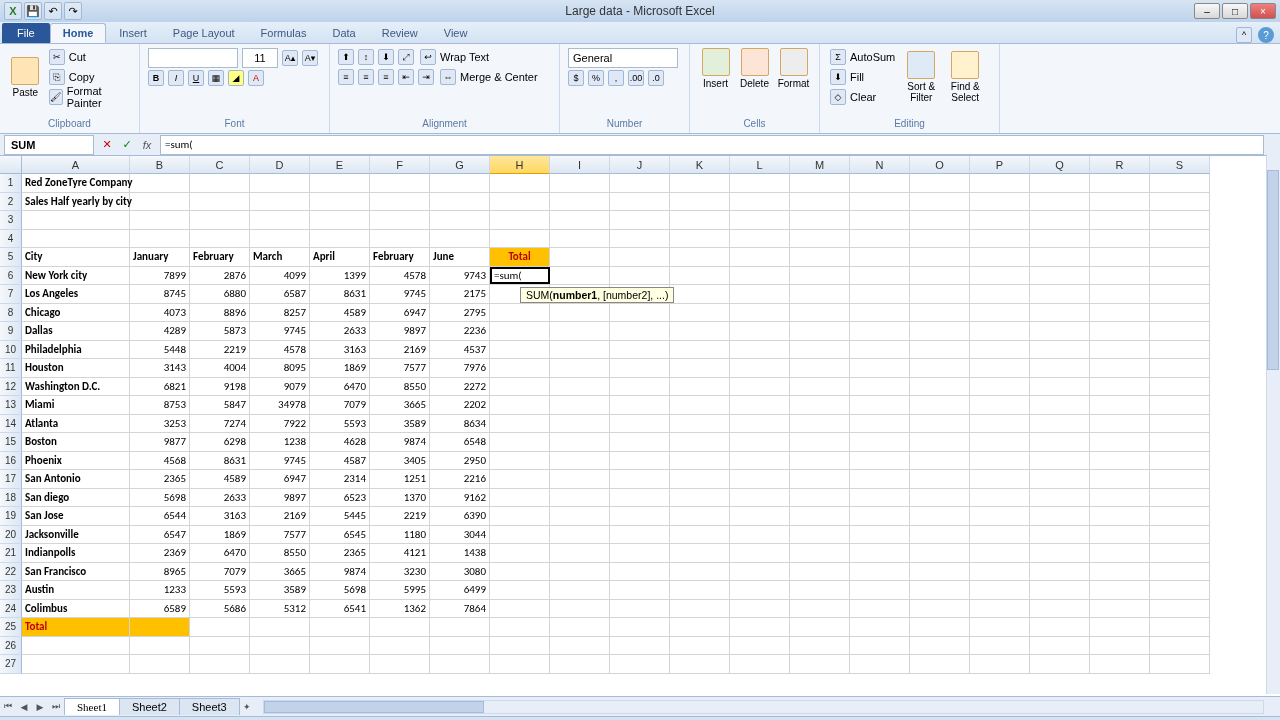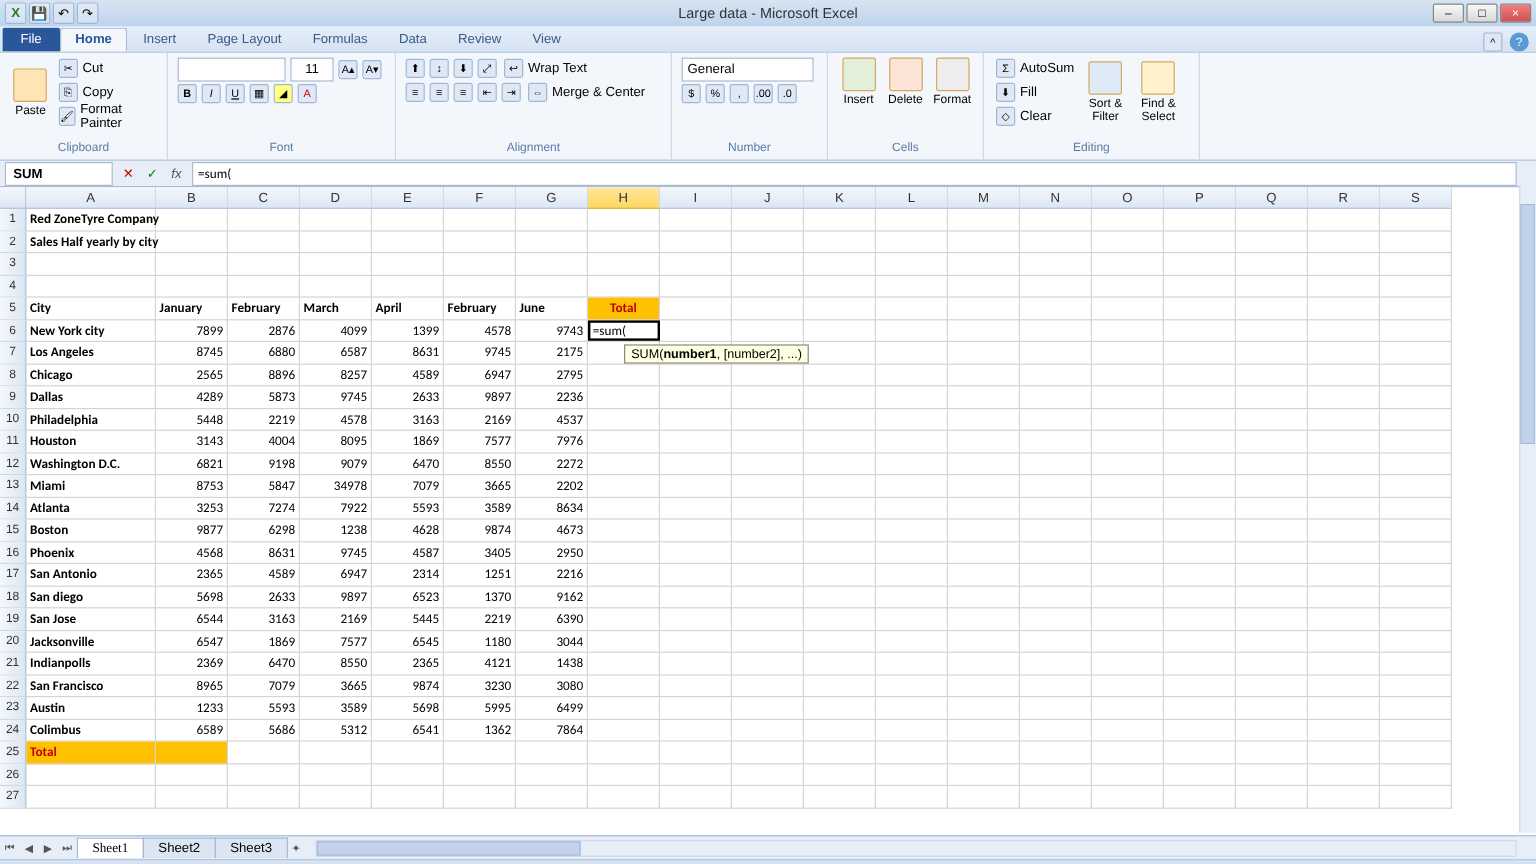--- a/index.html
+++ b/index.html
@@ -451,21 +451,21 @@
           <div class="cell "></div>
           <div class="cell "></div>
           <div class="cell "></div>
           <div class="cell "></div>
           <div class="cell "></div>
           <div class="cell "></div>
           <div class="cell "></div>
         </div>
         <div class="row">
           <div class="cell colA bold">Chicago</div>
-          <div class="cell num">2565</div>
+          <div class="cell num">4073</div>
           <div class="cell num">8896</div>
           <div class="cell num">8257</div>
           <div class="cell num">4589</div>
           <div class="cell num">6947</div>
           <div class="cell num">2795</div>
           <div class="cell "></div>
           <div class="cell "></div>
           <div class="cell "></div>
           <div class="cell "></div>
           <div class="cell "></div>
@@ -603,21 +603,21 @@
           <div class="cell "></div>
           <div class="cell "></div>
         </div>
         <div class="row">
           <div class="cell colA bold">Boston</div>
           <div class="cell num">9877</div>
           <div class="cell num">6298</div>
           <div class="cell num">1238</div>
           <div class="cell num">4628</div>
           <div class="cell num">9874</div>
-          <div class="cell num">4673</div>
+          <div class="cell num">6548</div>
           <div class="cell "></div>
           <div class="cell "></div>
           <div class="cell "></div>
           <div class="cell "></div>
           <div class="cell "></div>
           <div class="cell "></div>
           <div class="cell "></div>
           <div class="cell "></div>
           <div class="cell "></div>
           <div class="cell "></div>

